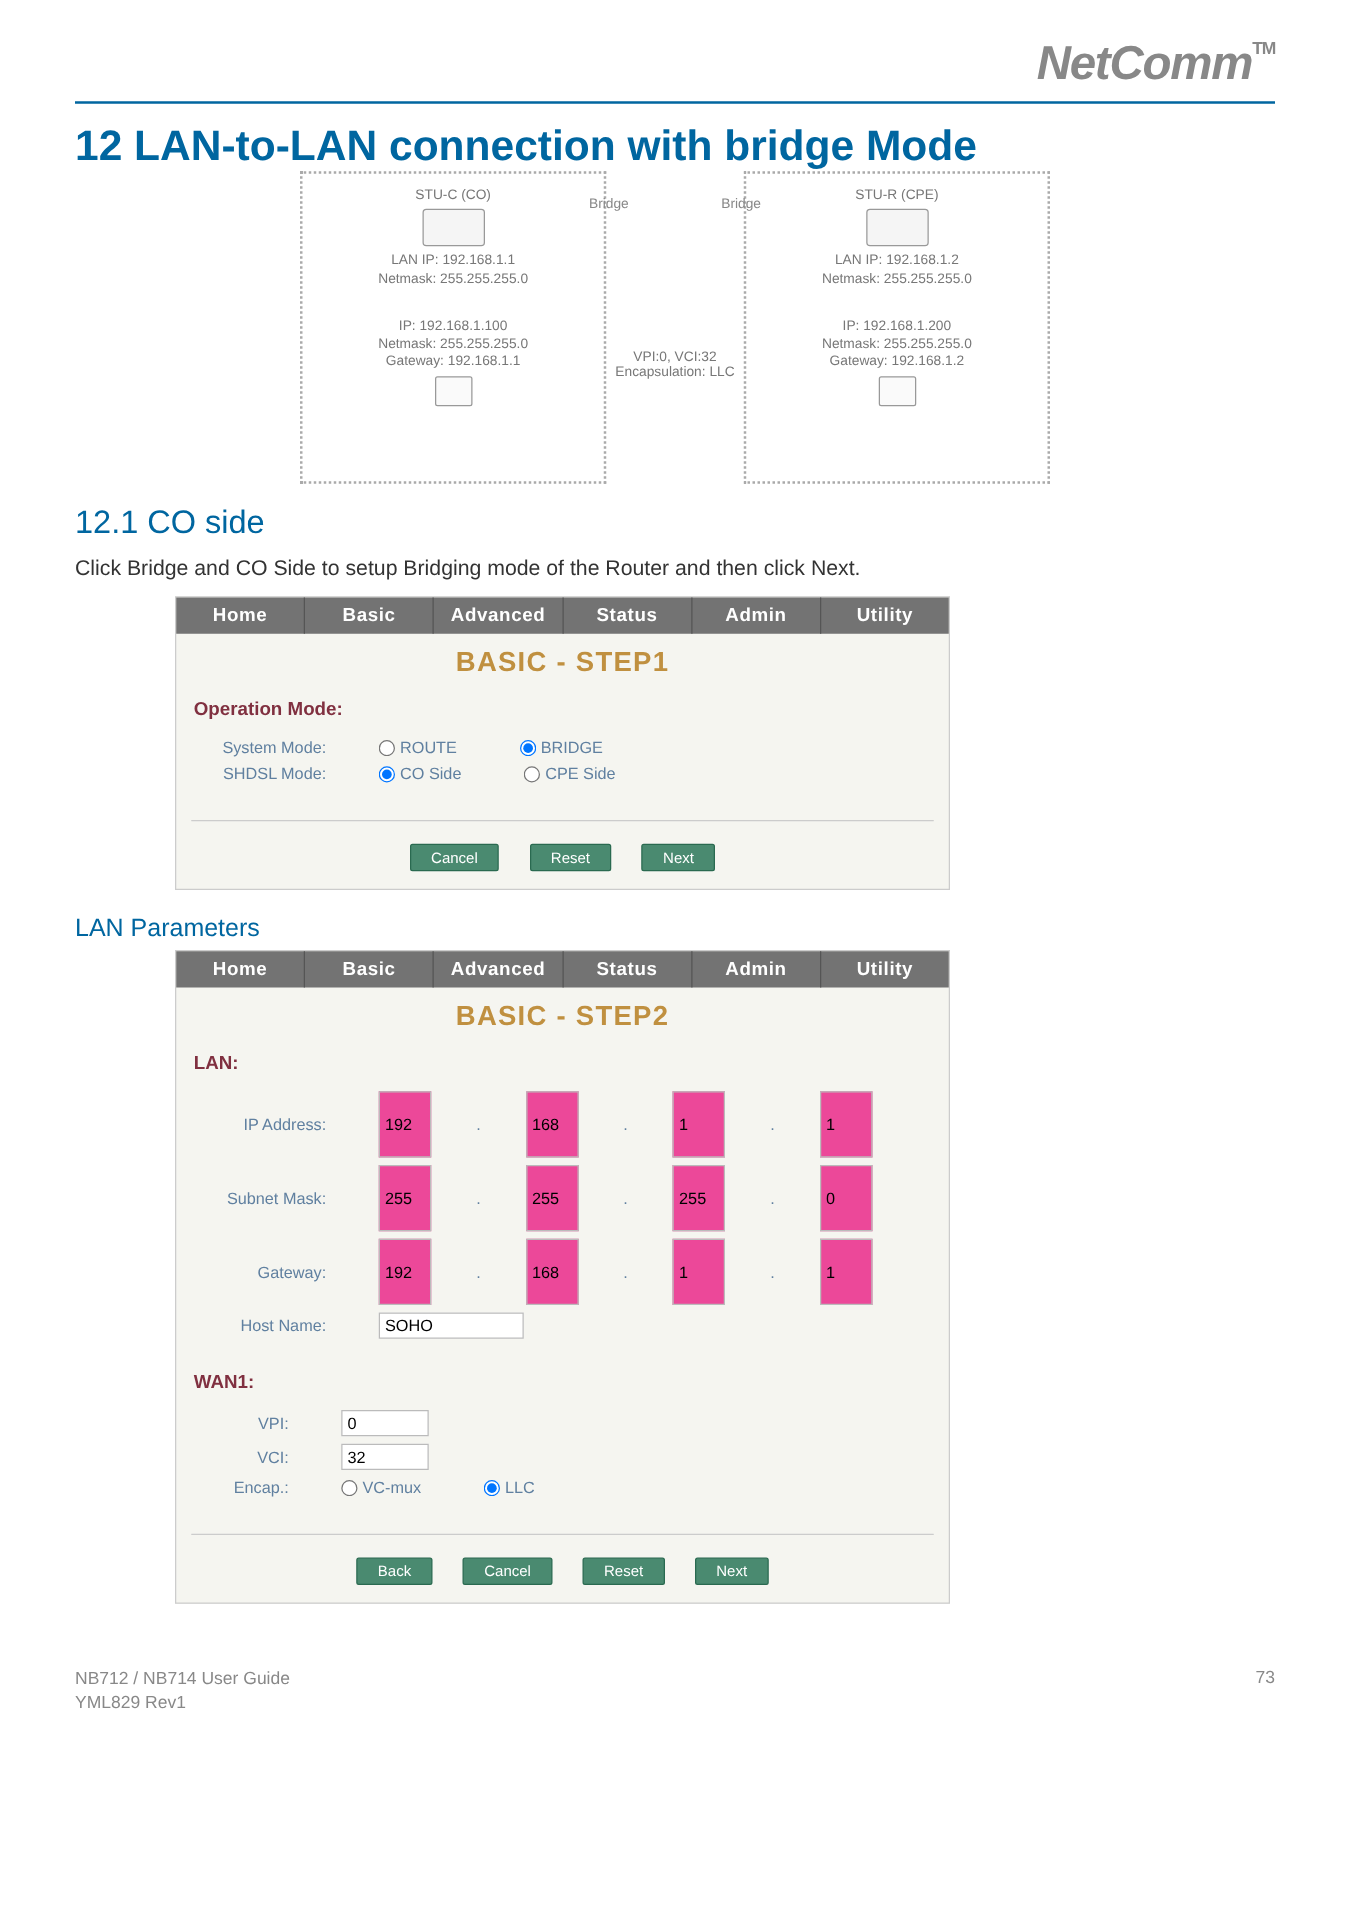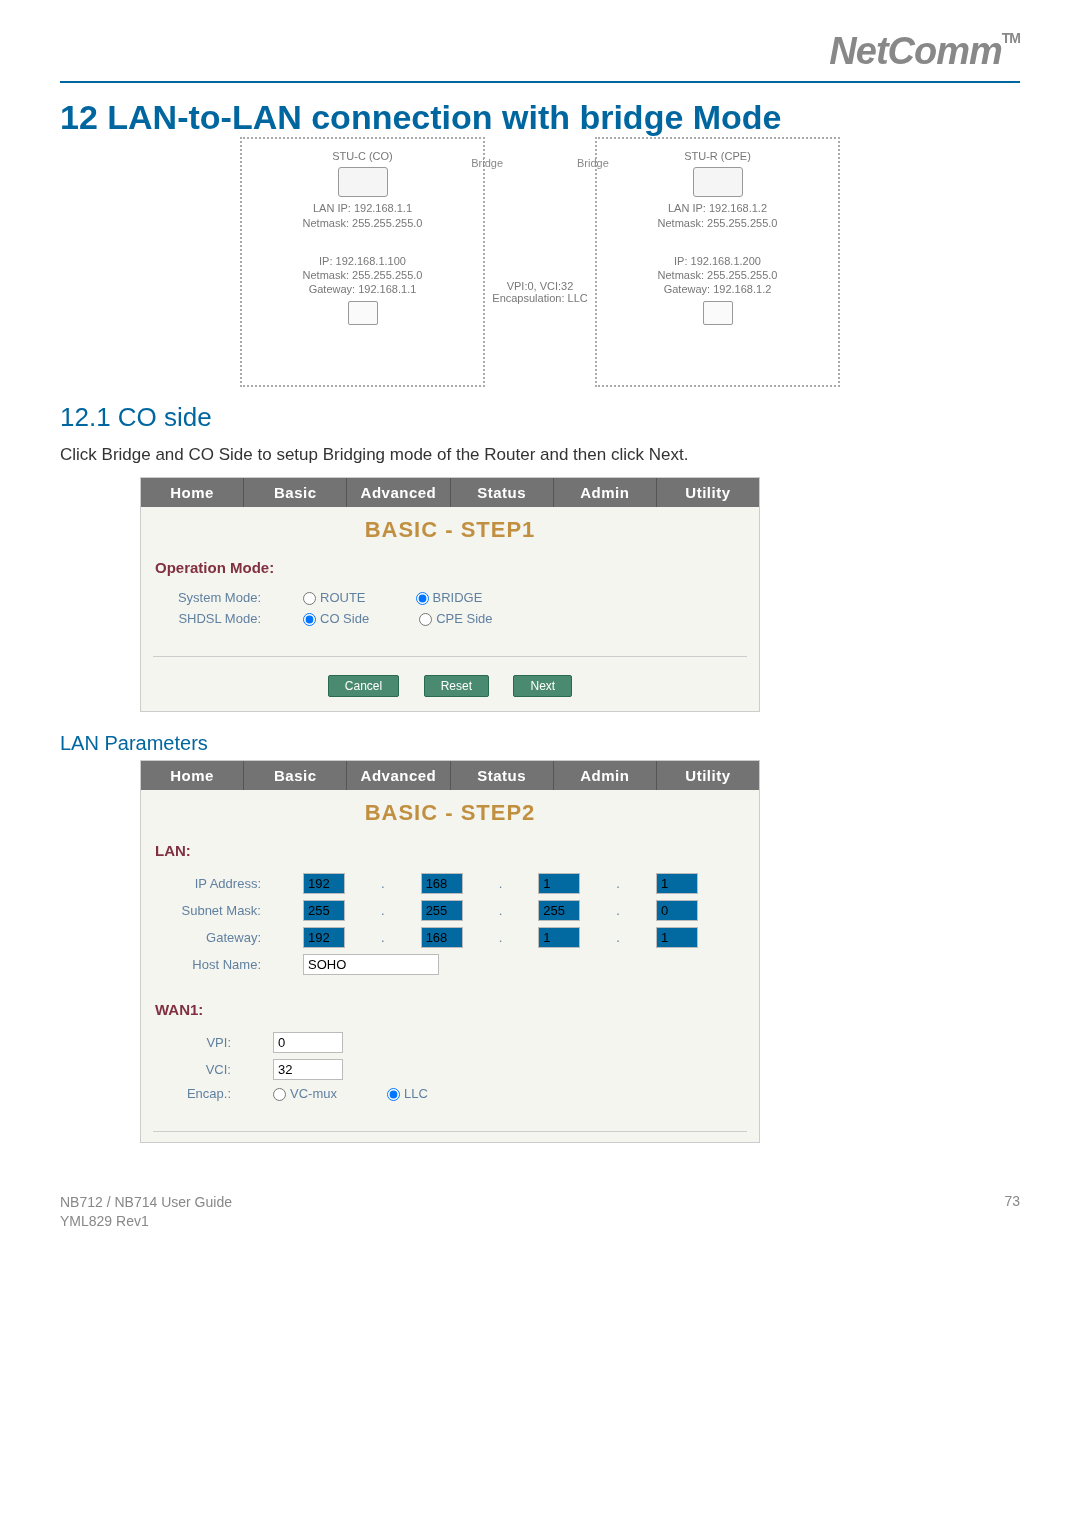--- a/index.html
+++ b/index.html
@@ -22,21 +22,21 @@
 .tab-bar { display: flex; background: #737373; }
 .tab { flex: 1; text-align: center; padding: 6px 4px; color: #fff; font-weight: bold; font-size: 15px; border-right: 1px solid #555; font-family: 'Arial Black', sans-serif; letter-spacing: 0.5px; }
 .tab:last-child { border-right: none; }
 .ui-title { text-align: center; color: #c09040; font-weight: bold; font-size: 22px; padding: 10px; font-family: 'Arial Black', sans-serif; letter-spacing: 1px; }
 .section-label { color: #803040; font-weight: bold; font-size: 15px; padding: 6px 14px; }
 .form-area { padding: 8px 20px 14px 20px; font-size: 13px; color: #6080a0; }
 .form-row { display: flex; align-items: center; margin-bottom: 6px; gap: 32px; }
 .form-label { width: 110px; text-align: right; padding-right: 10px; font-size: 13px; color: #6080a0; }
 .radio-opt { margin-right: 18px; display: inline-flex; align-items: flex-end; }
 .radio-opt input { margin-right: 4px; }
-.ip-input { width: 42px; padding: 2px 4px; border: 1px solid #bbb; font-size: 13px; margin-right: 2px; background:#0369a1; }
+.ip-input { width: 42px; padding: 18px 4px; border: 1px solid #bbb; font-size: 13px; margin-right: 2px; background:#ec4899; }
 .dot { margin: 0 4px 0 2px; }
 .text-input { width: 70px; padding: 2px 4px; border: 1px solid #bbb; font-size: 13px; background:#fff; }
 .hr-line { border-top: 1px solid #ccc; margin: 10px 12px; }
 .btn-row { text-align: center; padding: 8px 0 14px 0; }
 .ui-btn { display: inline-block; background: #4a8a70; color: #fff; font-size: 12px; padding: 3px 16px; margin: 0 10px; border-radius: 2px; border: 1px solid #2a6a50; text-align: right; }
 .footer { display: flex; justify-content: space-between; font-size: 14px; color: #888; margin-top: 40px; padding-top: 10px; }
 .footer-left { line-height: 1.4; }
 </style>
 </head>
 <body>
@@ -169,21 +169,21 @@
       <input class="ip-input" value="192" style="">
         <span class="dot">.</span>
       <input class="ip-input" value="168" style="">
         <span class="dot">.</span>
       <input class="ip-input" value="1" style="">
         <span class="dot">.</span>
       <input class="ip-input" value="1" style="">
     </div>
     <div class="form-row">
       <div class="form-label">Host Name:</div>
-      <input class="text-input" style="width: 136px;" value="SOHO">
+      <input class="text-input" style="width: 116px;" value="SOHO">
     </div>
   </div>
   <div class="section-label">WAN1:</div>
   <div class="form-area">
     <div class="form-row">
       <div class="form-label" style="width:80px;">VPI:</div>
       <input class="text-input" value="0" style="">
     </div>
     <div class="form-row">
       <div class="form-label" style="width:80px;">VCI:</div>
@@ -195,20 +195,26 @@
           <input type="radio" name="en" style="">
           <span>VC-mux</span>
         </label>
       <label class="radio-opt">
           <input type="radio" name="en" checked="" style="">
           <span>LLC</span>
         </label>
     </div>
   </div>
   <div class="hr-line"></div>
+  <div class="btn-row">
+    <span class="ui-btn">Back</span>
+    <span class="ui-btn">Cancel</span>
+    <span class="ui-btn">Reset</span>
+    <span class="ui-btn">Next</span>
+  </div>
 </div>
 
 <div class="footer">
   <div class="footer-left">
     <div>NB712 / NB714 User Guide</div>
     <div>YML829 Rev1</div>
   </div>
   <div>73</div>
 </div>
 

